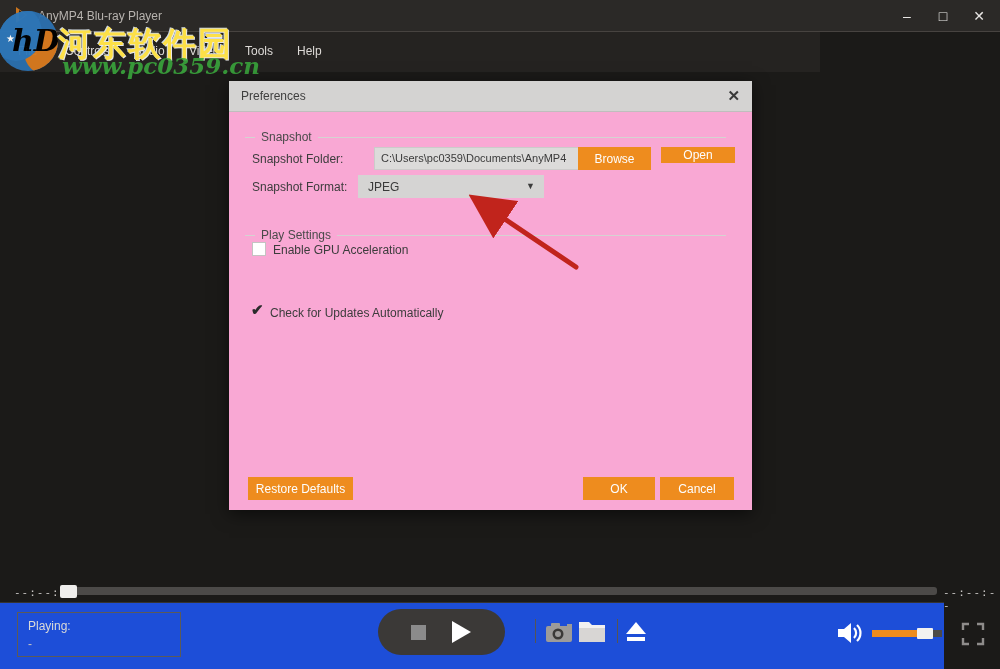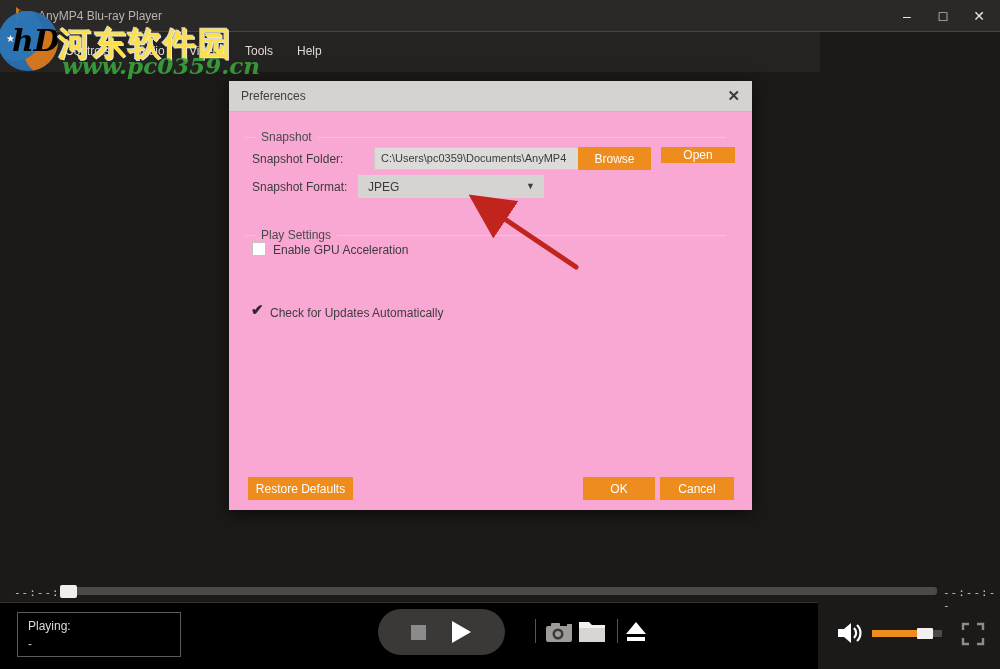--- a/index.html
+++ b/index.html
@@ -52,21 +52,21 @@
   .checkbox { position:absolute; width:14px; height:14px; background:#ffffff; border:1px solid #c4c3c2; }
   .checkmark { position:absolute; font-size:15px; font-weight:bold; color:#2b2b2b; }
 
   .arrow-svg { left:0; top:0; width:523px; height:429px; pointer-events:none; }
 
   
   .time-label { position:absolute; font-size:11px; color:#c8c6c4; letter-spacing:1px; font-family:"DejaVu Sans Mono", monospace; }
   .seek-track { left:60px; top:587px; width:877px; height:8px; background:#4c4a48; border-radius:3px; }
   .seek-handle { left:60px; top:585px; width:17px; height:13px; background:#efeeec; border-radius:2px; }
 
-  .bottombar { left:0; top:602px; width:818px; height:67px; background:#000000; border-top:1px solid #353331; }
+  .bottombar { left:0; top:602px; width:944px; height:67px; background:#1d4ed8; border-top:1px solid #353331; }
   .playing-box { left:17px; top:9px; width:164px; height:45px; border:1px solid #5c5a58; }
   .playing-label { position:absolute; left:10px; top:6px; font-size:12px; color:#dadad8; }
   .playing-value { position:absolute; left:10px; top:24px; font-size:12px; color:#c6c4c2; }
 
   .pill { left:378px; top:6px; width:127px; height:46px; border-radius:23px; background:#3b3937; }
   .stop-sq { position:absolute; left:33px; top:16px; width:15px; height:15px; background:#8b8b8b; cursor:pointer; }
   .play-tri { position:absolute; left:74px; top:12px; width:0; height:0; border-left:19px solid #ffffff; border-top:11px solid transparent; border-bottom:11px solid transparent; cursor:pointer; }
 
   .vdiv { position:absolute; top:16px; width:1px; height:24px; background:#565452; }
   .ctrl-icon { position:absolute; cursor:pointer; }

